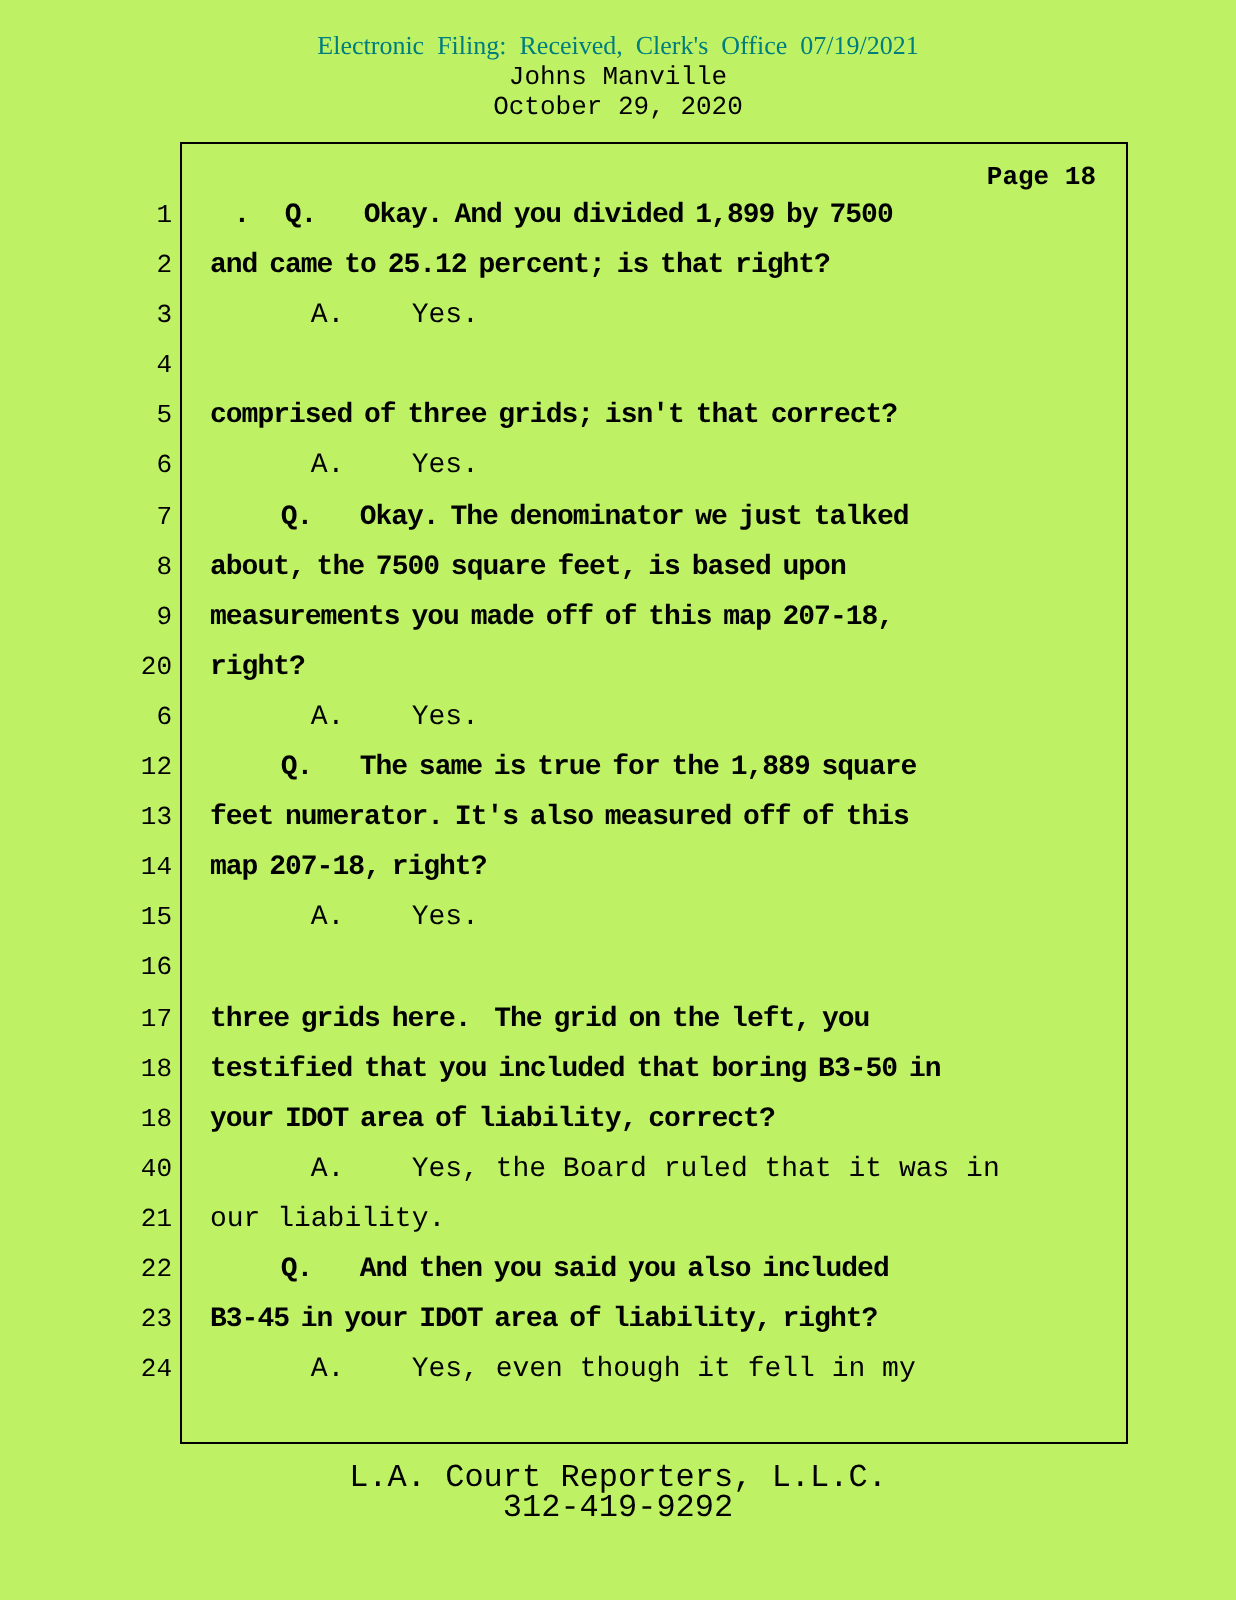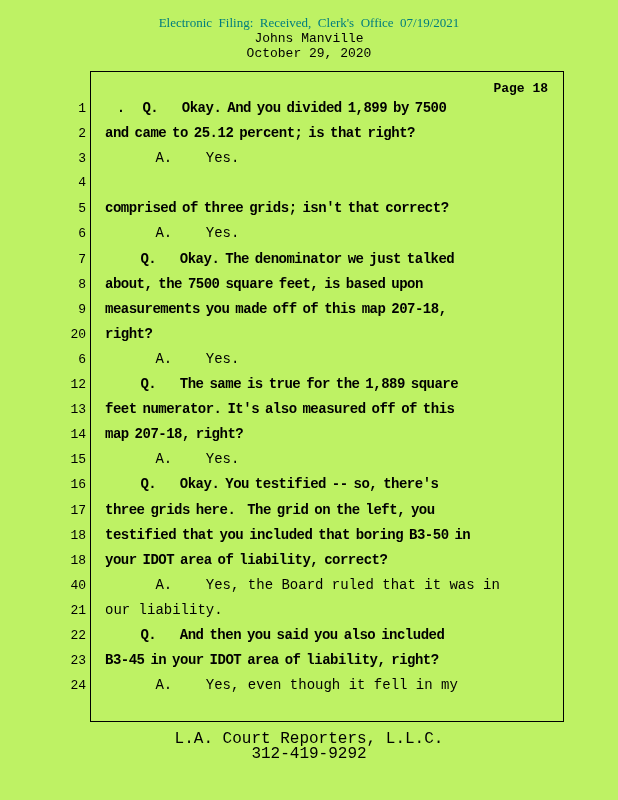--- a/index.html
+++ b/index.html
@@ -170,21 +170,20 @@
       <span class="line-text bold">map 207-18, right?</span>
     </div>
 
     <div class="line">
       <span class="line-num">15</span>
       <span class="line-text">      A.    Yes.</span>
     </div>
 
     <div class="line">
       <span class="line-num">16</span>
-      <span class="line-text bold">      Q.    Okay. You testified -- so, there's</span>
     </div>
 
     <div class="line">
       <span class="line-num">17</span>
       <span class="line-text bold">three grids here.  The grid on the left, you</span>
     </div>
 
     <div class="line">
       <span class="line-num">18</span>
       <span class="line-text bold">testified that you included that boring B3-50 in</span>

